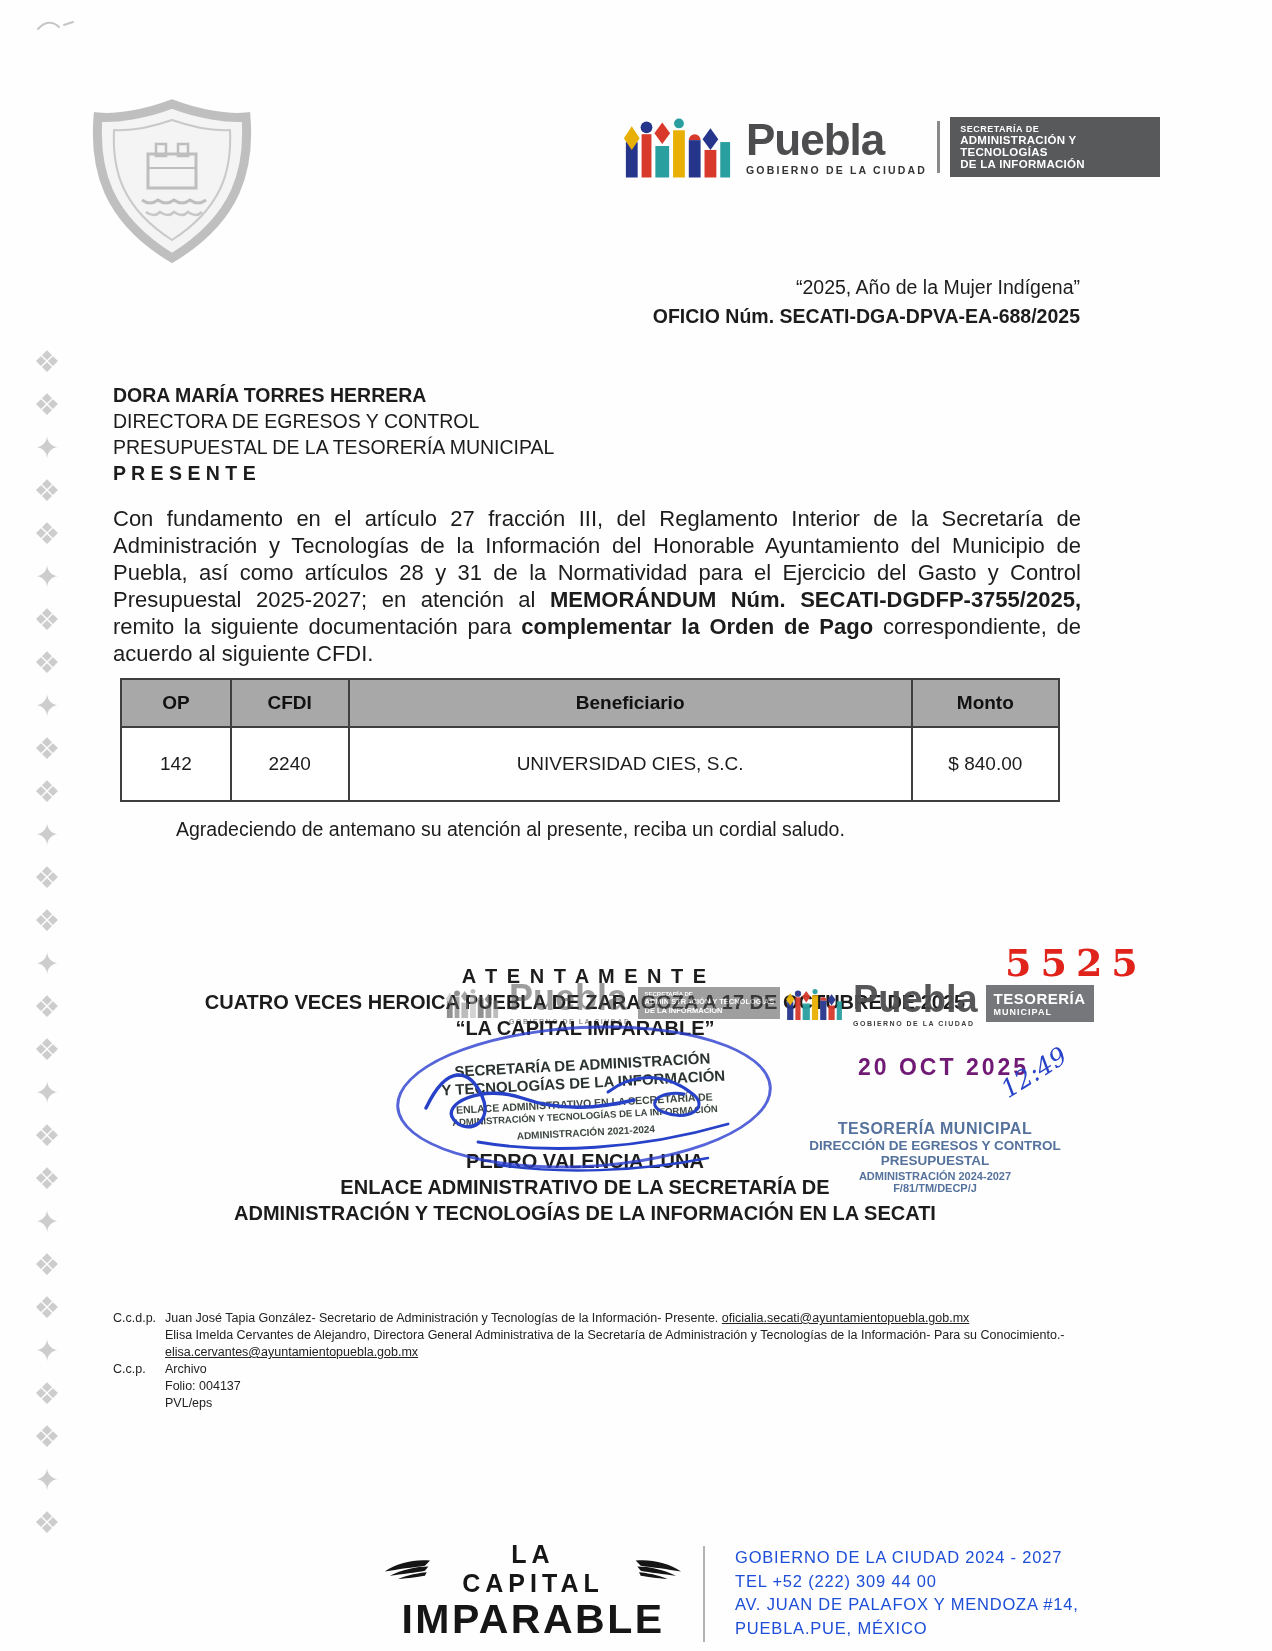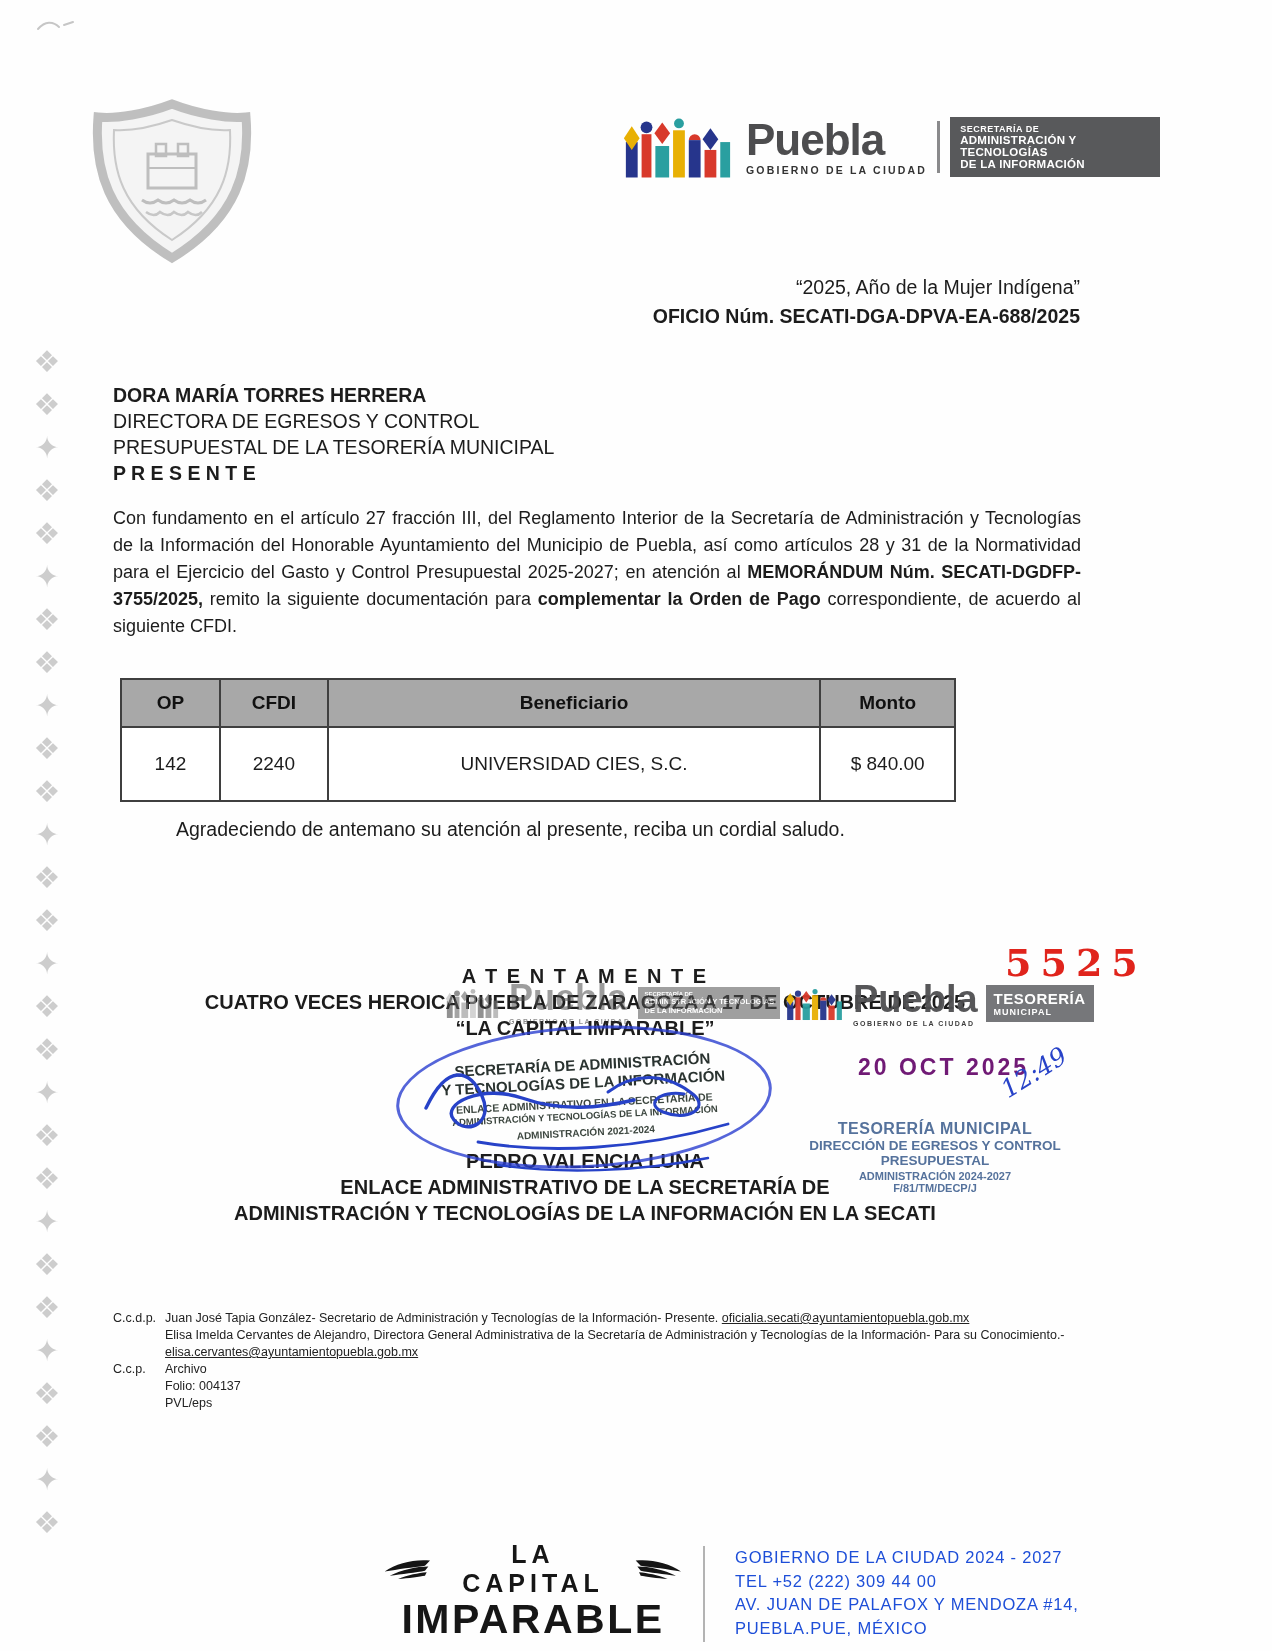--- a/index.html
+++ b/index.html
@@ -30,24 +30,24 @@
   .hdr-badge .b2 { font-size:11.5px; font-weight:bold; letter-spacing:.3px; }
 
   .meta-block { right:192px; top:276px; text-align:right; width:500px; }
   .meta-quote { font-size:19.5px; }
   .meta-oficio { font-size:19.5px; font-weight:bold; margin-top:6px; }
 
   .addressee { left:113px; top:382px; font-size:19.5px; line-height:26px; }
   .addressee .nm { font-weight:bold; }
   .addressee .pr { font-weight:bold; }
 
-  .bodypara { left:113px; top:505px; width:968px; font-size:18px; line-height:27px; text-align:justify; }
+  .bodypara { left:113px; top:505px; width:968px; font-size:22px; line-height:27px; text-align:justify; }
   .b { font-weight:bold; }
 
-  .optable-wrap { left:120px; top:678px; width:836px; }
+  .optable-wrap { left:120px; top:678px; width:940px; }
   table.optable { border-collapse:collapse; width:100%; }
   .optable th { background:#a8a8a8; border:2px solid #3f3f3f; font-size:19px; font-weight:bold; padding:12px 6px; color:#111; }
   .optable td { background:#fff; border:2px solid #3f3f3f; font-size:19px; padding:25px 6px; text-align:center; }
 
   .thanks { left:176px; top:818px; font-size:19.5px; }
 
   .closing { left:105px; top:963px; width:960px; text-align:center; font-weight:bold; font-size:20px; line-height:26px; z-index:1; }
   .closing .att { letter-spacing:2px; }
 
   

